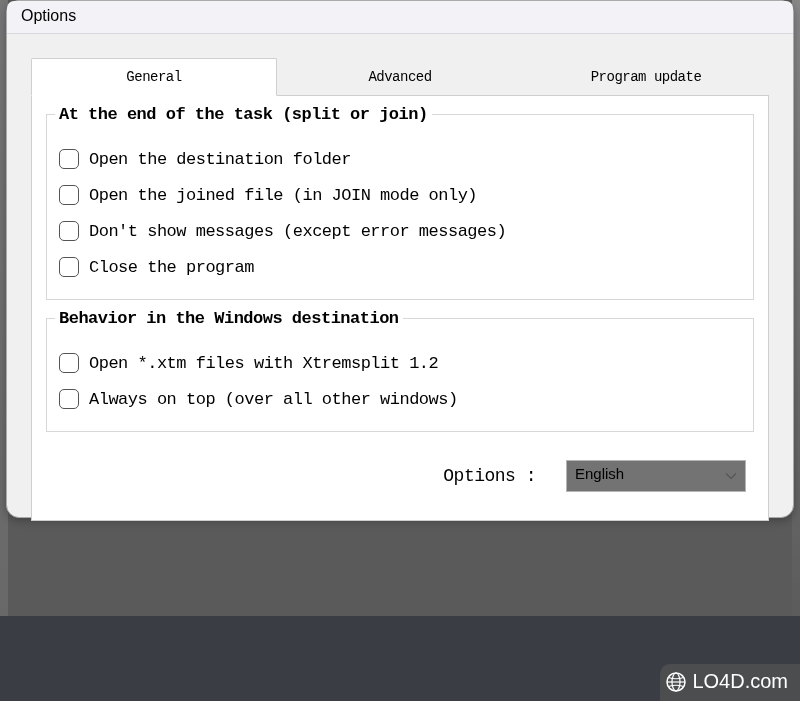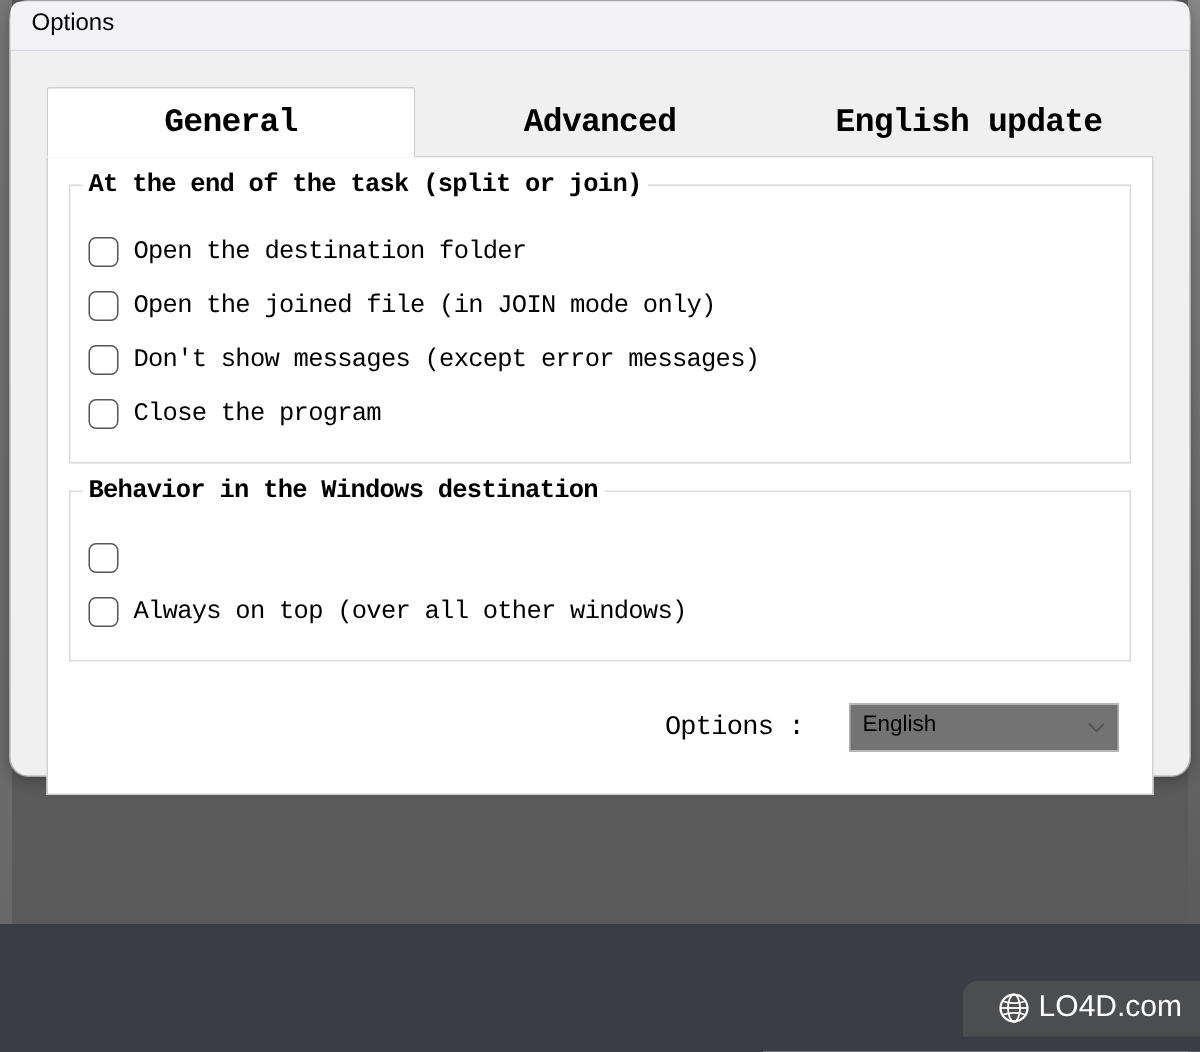--- a/index.html
+++ b/index.html
@@ -46,23 +46,23 @@
       display: flex;
       border-bottom: 1px solid #cfcfcf;
       margin-bottom: 0;
     }
 
     .tab {
       flex: 1;
       text-align: center;
       padding: 10px 8px;
       font-family: "Courier New", monospace;
-      font-weight: bold;
-      letter-spacing: -0.5px;
-      font-size: 22px;
+      font-weight: normal;
+      letter-spacing: -0.5px;
+      font-size: 14px;
       cursor: pointer;
       background: #f0f0f0;
       border: 1px solid transparent;
       border-bottom: none;
       position: relative;
     }
 
     .tab.active {
       background: #ffffff;
       border: 1px solid #cfcfcf;
@@ -155,27 +155,27 @@
       position: absolute;
       right: 8px;
       top: 50%;
       transform: translateY(-50%);
       width: 12px;
       height: 8px;
     }
 
     .watermark {
       position: absolute;
-      bottom: 10px;
+      bottom: 0;
       right: 0;
       background: rgba(80,80,80,0.85);
       color: #fff;
       font-family: Arial, sans-serif;
       font-size: 20px;
-      padding: 6px 12px 8px 24px;
+      padding: 6px 12px 8px 6px;
       border-radius: 10px 0 0 0;
       display: flex;
       align-items: center;
       gap: 6px;
     }
 
     .watermark .globe {
       width: 20px;
       height: 20px;
       display: inline-block;
@@ -213,21 +213,21 @@
 <div class="bg-bottom"></div>
 
 <div class="window">
   <div class="titlebar">Options</div>
 
   <div class="content">
 
     <div class="tabs">
       <div class="tab active">General</div>
       <div class="tab">Advanced</div>
-      <div class="tab">English update</div>
+      <div class="tab">Program update</div>
     </div>
 
     <div class="tab-panel">
 
       <div class="group">
         <div class="group-title">At the end of the task (split or join)</div>
 
         <div class="checkbox-row">
           <div class="chk"></div>
           <span class="chk-label">Open the destination folder</span>
@@ -247,20 +247,21 @@
           <div class="chk"></div>
           <span class="chk-label">Close the program</span>
         </div>
       </div>
 
       <div class="group">
         <div class="group-title">Behavior in the Windows destination</div>
 
         <div class="checkbox-row">
           <div class="chk"></div>
+          <span class="chk-label">Open *.xtm files with Xtremsplit 1.2</span>
         </div>
 
         <div class="checkbox-row">
           <div class="chk"></div>
           <span class="chk-label">Always on top (over all other windows)</span>
         </div>
       </div>
 
       <div class="lang-row">
         <span class="lang-label">Options :</span>

